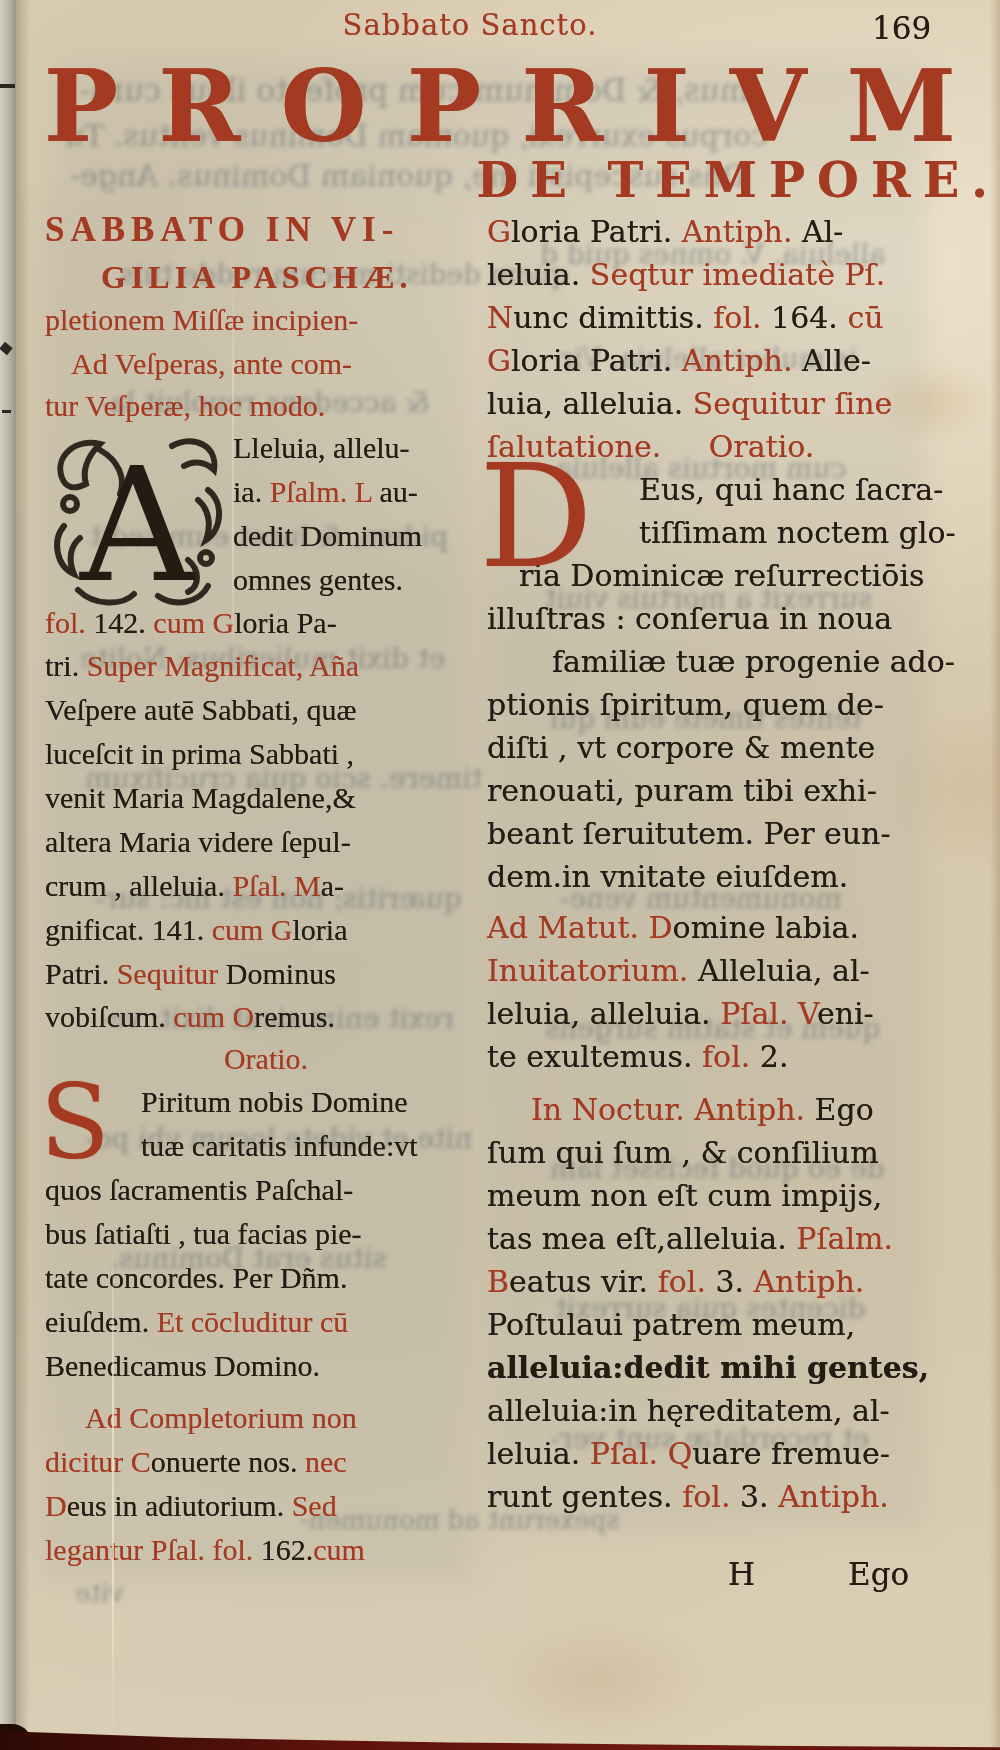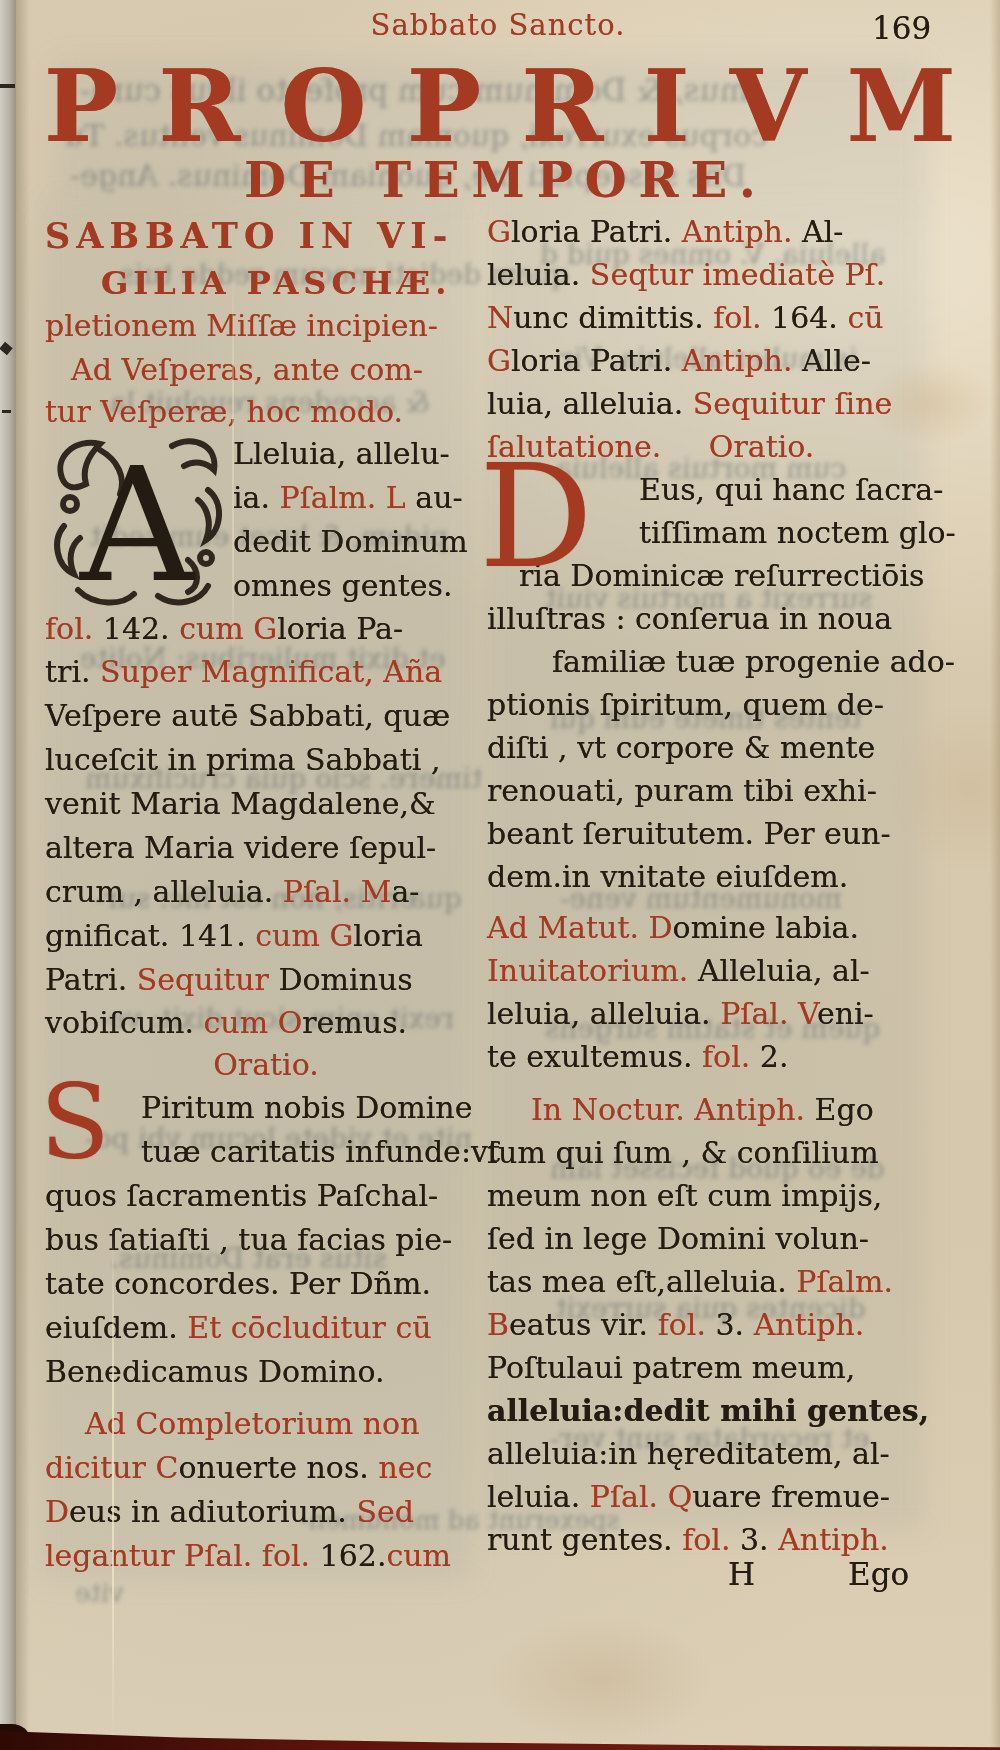--- a/index.html
+++ b/index.html
@@ -12,28 +12,28 @@
       radial-gradient(1200px 700px at 88% 15%, rgba(240,230,208,.85), rgba(240,230,208,0) 60%),
       radial-gradient(900px 1500px at 30% 55%, rgba(168,172,165,.22), rgba(168,172,165,0) 72%),
       linear-gradient(#d8cab0,#d6c8ac 70%,#dccfb6);}
   .haze{position:absolute;background:rgba(148,156,150,.15);filter:blur(12px);z-index:1;}
   .ghost{position:absolute;transform:scaleX(-1);filter:blur(2px);color:rgba(72,88,98,.45);
     white-space:nowrap;z-index:2;font-family:"DejaVu Serif",serif;}
   .ink-layer{position:absolute;inset:0;z-index:3;}
   .k{color:var(--black);text-shadow:0 0 .6px rgba(36,28,19,.75);}
   .r{color:var(--red);text-shadow:0 0 .6px rgba(165,58,34,.6);}
   .running-title{position:absolute;top:8px;left:0;width:940px;text-align:center;
-    font-size:29px;letter-spacing:1px;margin-left:28px;}
+    font-size:29px;letter-spacing:1px;}
   .page-number{position:absolute;top:10px;left:872px;font-size:31px;}
   .title-main{position:absolute;top:48px;left:0;width:1000px;text-align:center;
     font-size:99px;letter-spacing:40px;text-indent:40px;font-weight:bold;}
-  .title-sub{position:absolute;top:152px;left:0;width:1000px;text-align:center;
+  .title-sub{position:absolute;top:152px;left:0;width:1000px;text-align:right;
     font-size:48px;letter-spacing:12px;text-indent:12px;font-weight:bold;}
   .col{position:absolute;z-index:3;}
-  .col-left{left:45px;top:210px;width:442px;}
+  .col-left{left:45px;top:204px;width:442px;font-family:Liberation Serif, serif;}
   .col-right{left:487px;top:210px;width:468px;}
   .ln{white-space:nowrap;font-size:30px;}
   .v-h1{font-size:35px;letter-spacing:6px;font-weight:bold;}
   .v-h2{font-size:32px;letter-spacing:5px;font-weight:bold;}
   .woodcut{position:absolute;left:48px;top:430px;width:178px;height:182px;z-index:4;}
   .drop-s{position:absolute;left:40px;top:1072px;font-size:102px;line-height:1;z-index:4;
     color:var(--red);text-shadow:0 0 1px rgba(165,58,34,.6);}
   .drop-d{position:absolute;left:479px;top:446px;font-size:142px;line-height:1;z-index:4;
     color:var(--red);text-shadow:0 0 1px rgba(165,58,34,.6);}
   .sig{position:absolute;top:1556px;left:728px;font-size:31px;z-index:3;}
@@ -144,21 +144,20 @@
         <div class="ln" style="height: 43px; line-height: 43px;"><span class="k">renouati, puram tibi exhi-</span></div>
         <div class="ln" style="height: 43px; line-height: 43px;"><span class="k">beant ſeruitutem. Per eun-</span></div>
         <div class="ln" style="height: 43px; line-height: 43px;"><span class="k">dem.in vnitate eiuſdem.</span></div>
         <div class="ln" style="height: 43px; line-height: 43px; margin-top: 8px;"><span class="r">Ad Matut. D</span><span class="k">omine labia.</span></div>
         <div class="ln" style="height: 43px; line-height: 43px;"><span class="r">Inuitatorium. </span><span class="k">Alleluia, al-</span></div>
         <div class="ln" style="height: 43px; line-height: 43px;"><span class="k">leluia, alleluia. </span><span class="r">Pſal. V</span><span class="k">eni-</span></div>
         <div class="ln" style="height: 43px; line-height: 43px;"><span class="k">te exultemus. </span><span class="r">fol.</span><span class="k"> 2.</span></div>
         <div class="ln" style="height: 43px; line-height: 43px; margin-top: 10px; padding-left: 44px;"><span class="r">In Noctur. Antiph. </span><span class="k">Ego</span></div>
         <div class="ln" style="height: 43px; line-height: 43px;"><span class="k">ſum qui ſum , &amp; conſilium</span></div>
         <div class="ln" style="height: 43px; line-height: 43px;"><span class="k">meum non eſt cum impijs,</span></div>
-        <div class="ln" style="height: 43px; line-height: 43px;"><span class="k">ſed in lege Domini volun-</span></div>
         <div class="ln" style="height: 43px; line-height: 43px;"><span class="k">tas mea eſt,alleluia. </span><span class="r">Pſalm.</span></div>
         <div class="ln" style="height: 43px; line-height: 43px;"><span class="r">B</span><span class="k">eatus vir. </span><span class="r">fol. </span><span class="k">3. </span><span class="r">Antiph.</span></div>
         <div class="ln" style="height: 43px; line-height: 43px;"><span class="k">Poſtulaui patrem meum,</span></div>
         <div class="ln" style="height: 43px; line-height: 43px; font-weight: bold;"><span class="k">alleluia:dedit mihi gentes,</span></div>
         <div class="ln" style="height: 43px; line-height: 43px;"><span class="k">alleluia:in hęreditatem, al-</span></div>
         <div class="ln" style="height: 43px; line-height: 43px;"><span class="k">leluia. </span><span class="r">Pſal. Q</span><span class="k">uare fremue-</span></div>
         <div class="ln" style="height: 43px; line-height: 43px;"><span class="k">runt gentes. </span><span class="r">fol. </span><span class="k">3. </span><span class="r">Antiph.</span></div>
       </div>
 
     <div class="sig k">H</div>

